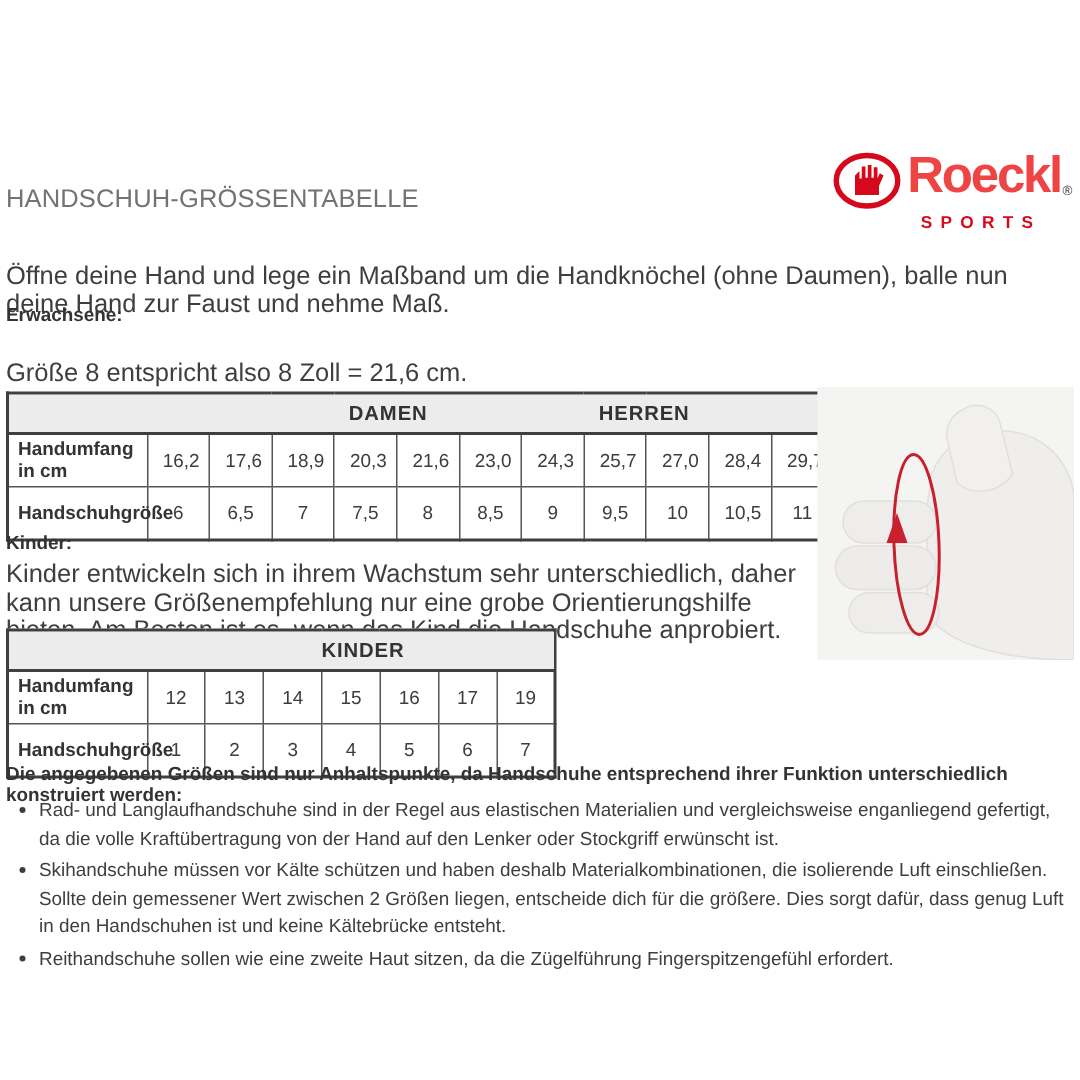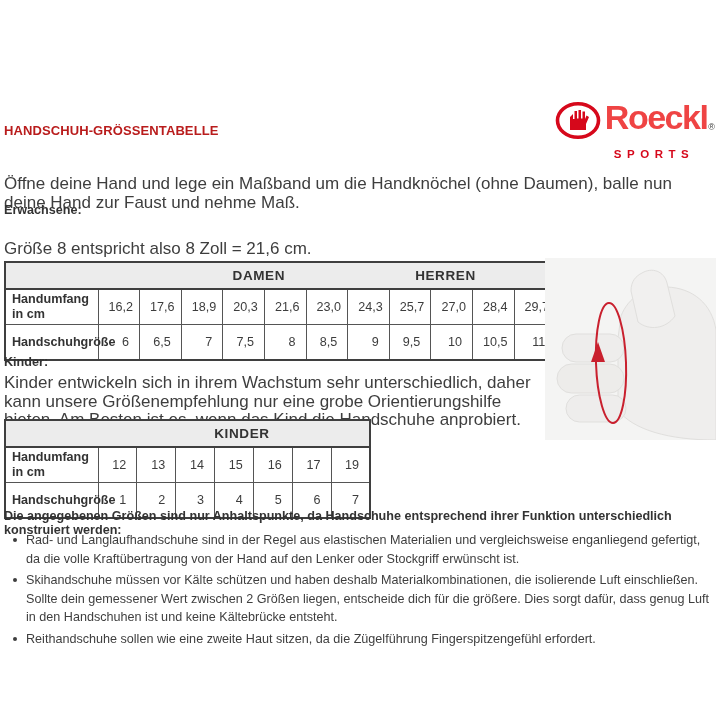--- a/index.html
+++ b/index.html
@@ -6,45 +6,45 @@
   body{width:720px;height:720px;font-family:"Liberation Sans",sans-serif;color:#3e3e3e;}
   .canvas{position:relative;width:720px;height:720px;background:#fff;overflow:hidden;}
 
   
   .logo{position:absolute;top:100px;right:5px;display:flex;align-items:flex-start;}
   .logo-mark{flex:0 0 auto;}
   .logo-textcol{margin-left:3px;}
   .logo-wordrow{display:flex;align-items:flex-end;line-height:1;}
   .logo-word{font-size:34px;font-weight:bold;letter-spacing:-1.5px;color:#ef4444;}
   .logo-reg{font-size:9px;color:#3b3b3a;margin-left:1px;margin-bottom:2px;}
-  .logo-sub{font-size:11.5px;font-weight:bold;letter-spacing:5.5px;color:#d6081b;margin-top:14px;margin-left:9px;}
+  .logo-sub{font-size:11.5px;font-weight:bold;letter-spacing:5.5px;color:#d6081b;margin-top:9px;margin-left:9px;}
 
   
   .abs{position:absolute;left:4px;}
-  .page-title{top:123px;font-size:13px;font-weight:bold;color:#b91c1c;letter-spacing:0.1px;}
+  .page-title{top:123px;font-size:17px;font-weight:normal;color:#737373;letter-spacing:0.1px;}
   .h-bold{font-size:12.6px;font-weight:bold;color:#333;}
   .p-body{font-size:17px;color:#3e3e3e;line-height:18.5px;}
   .s1h{top:155px;} .s1p{top:175px;width:712px;}
   .s2h{top:203px;} .s2p1{top:222px;width:712px;} .s2p2{top:240px;width:712px;}
   .s3h{top:355px;} .s3p{top:374px;width:540px;}
   .s4h{top:509px;width:714px;}
 
   
   table.sizes{position:absolute;border-collapse:collapse;table-layout:fixed;background:#fff;
               border:2px solid #3f3f3f;font-size:12.6px;color:#3d3d3d;}
   table.adults{left:4px;top:261px;width:636px;}
   table.kids{left:4px;top:419px;width:367px;}
   table.sizes td{border:1px solid #555;}
   td.group-row{background:#ececec;height:23px;position:relative;border-bottom:2px solid #3f3f3f !important;}
   .group-label{position:absolute;top:50%;transform:translate(-50%,-52%);
                font-weight:bold;font-size:13.5px;letter-spacing:0.6px;color:#333;white-space:nowrap;}
-  .gl-damen{left:40%;} .gl-herren{left:67%;margin-left:16px;} .gl-kinder{left:65%;}
+  .gl-damen{left:40%;} .gl-herren{left:67%;} .gl-kinder{left:65%;}
   td.row-label{font-weight:bold;text-align:left;padding:2px 6px;line-height:1.2;color:#333;}
   td.multiline{white-space:pre-line;margin-top:38px;}
-  td.num{text-align:right;padding:10px;}
+  td.num{text-align:center;padding:10px;}
   tr.r-circ{height:30px;} tr.r-size{height:27px;}
   col.c-label{width:93px;}
 
   
   .hand-fig{position:absolute;left:545px;top:258px;width:171px;height:182px;background:#f4f4f3;}
 
   
   .bullets{position:absolute;left:4px;top:531px;width:706px;}
   .bullet-item{position:relative;padding-left:22px;margin-bottom:3px;font-size:12.6px;line-height:18.5px;color:#3e3e3e;}
   .bullet-dot{position:absolute;left:9px;top:7px;width:4px;height:4px;border-radius:50%;background:#3e3e3e;}

